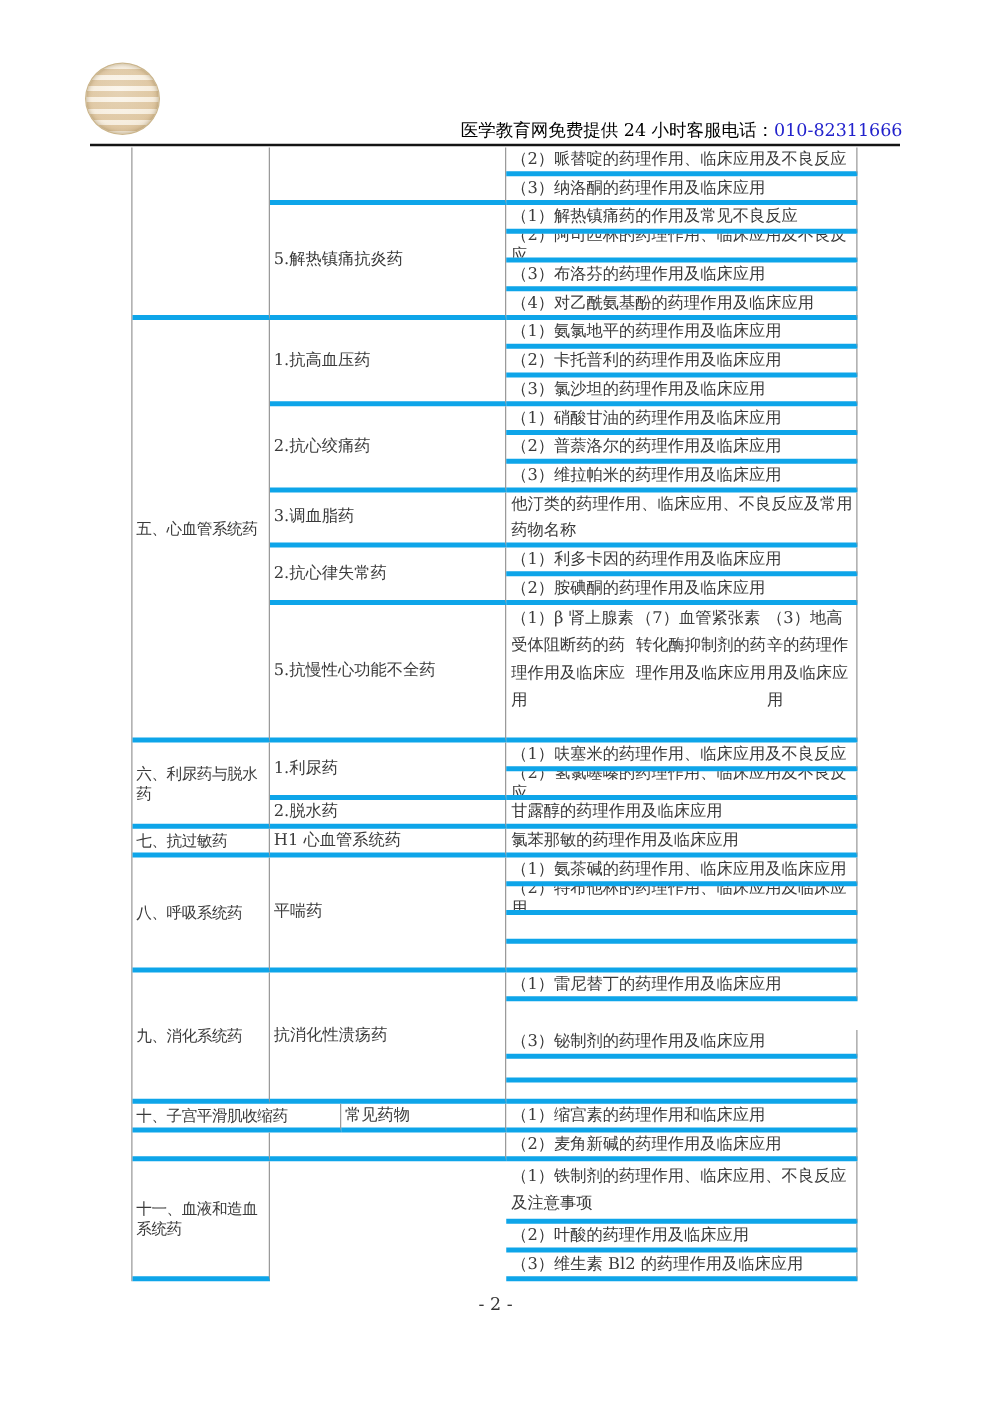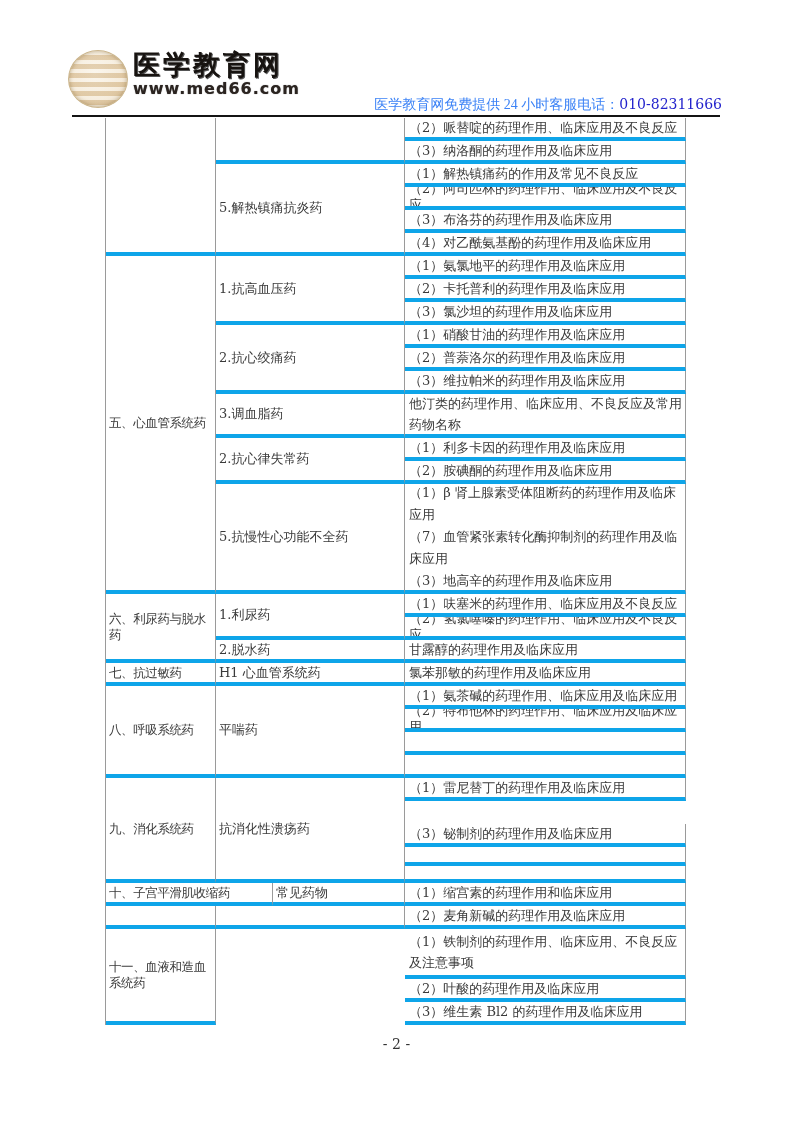--- a/index.html
+++ b/index.html
@@ -25,54 +25,50 @@
     text-shadow:1px 1px 0 #555;
   }
   .logo-site{
     font-family:"DejaVu Sans","Liberation Sans",sans-serif;
     font-size:16px;font-weight:bold;color:#2b2420;letter-spacing:1px;line-height:18px;
     text-shadow:0 0 1px #777;
   }
   .service-line{
     position:absolute;top:96px;right:71px;font-size:14px;white-space:nowrap;
   }
-  .service-red{color:#3b82f6;font-family:Liberation Serif, serif;}
+  .service-red{color:#000000;}
   .service-blue{color:#2222cc;margin-top:32px;}
   .header-rule{position:absolute;left:72px;top:115px;width:648px;height:2px;background:#141414;}
   
   .sheet-table{
     position:absolute;left:105px;top:118px;
     display:grid;
     grid-template-columns:110px 57px 132px 281px;
     grid-template-rows:23px 23px 23px 23px 23px 23px 23px 23px 23px 23px 23px 23px 44px 23px 23px 110px 23px 23px 23px 23px 23px 23px 23px 23px 23px 23px 23px 19px 17px 23px 23px 50px 23px 23px;
     border-left:1px solid #9a9a9a;
     font-size:13px;line-height:16px;
   }
   .cell{
     border-right:1px solid #9a9a9a;border-bottom:4px solid #0ea5e9;
     display:flex;align-items:center;overflow:hidden;
     padding:0 2px 0 3px;box-sizing:border-box;
   }
   .cell.itm{padding-left:4px;}
   .cell.lbl1{letter-spacing:-0.4px;font-size:12.5px;}
-  .cell.multi{flex-direction:column;align-items:flex-start;justify-content:center;}
+  .cell.multi{flex-direction:row;align-items:flex-start;justify-content:center;}
   .cell.multi div{line-height:22px;}
   .cell.wrap2 div{line-height:21px;}
   
   .page-num{position:absolute;left:0;top:1036px;width:100%;text-align:center;font-size:14px;color:#333;}
 </style>
 </head>
 <body>
 
 <div class="logo">
   <div class="logo-circle"></div>
-  <div class="logo-txt">
-    <div class="logo-title">医学教育网</div>
-    <div class="logo-site">www.med66.com</div>
-  </div>
 </div>
 
 <div class="service-line">
   <span class="service-red">医学教育网免费提供 24 小时客服电话：</span><span class="service-blue">010-82311666</span>
 </div>
 
 <div class="header-rule"></div>
 
 <div class="sheet-table">
 

